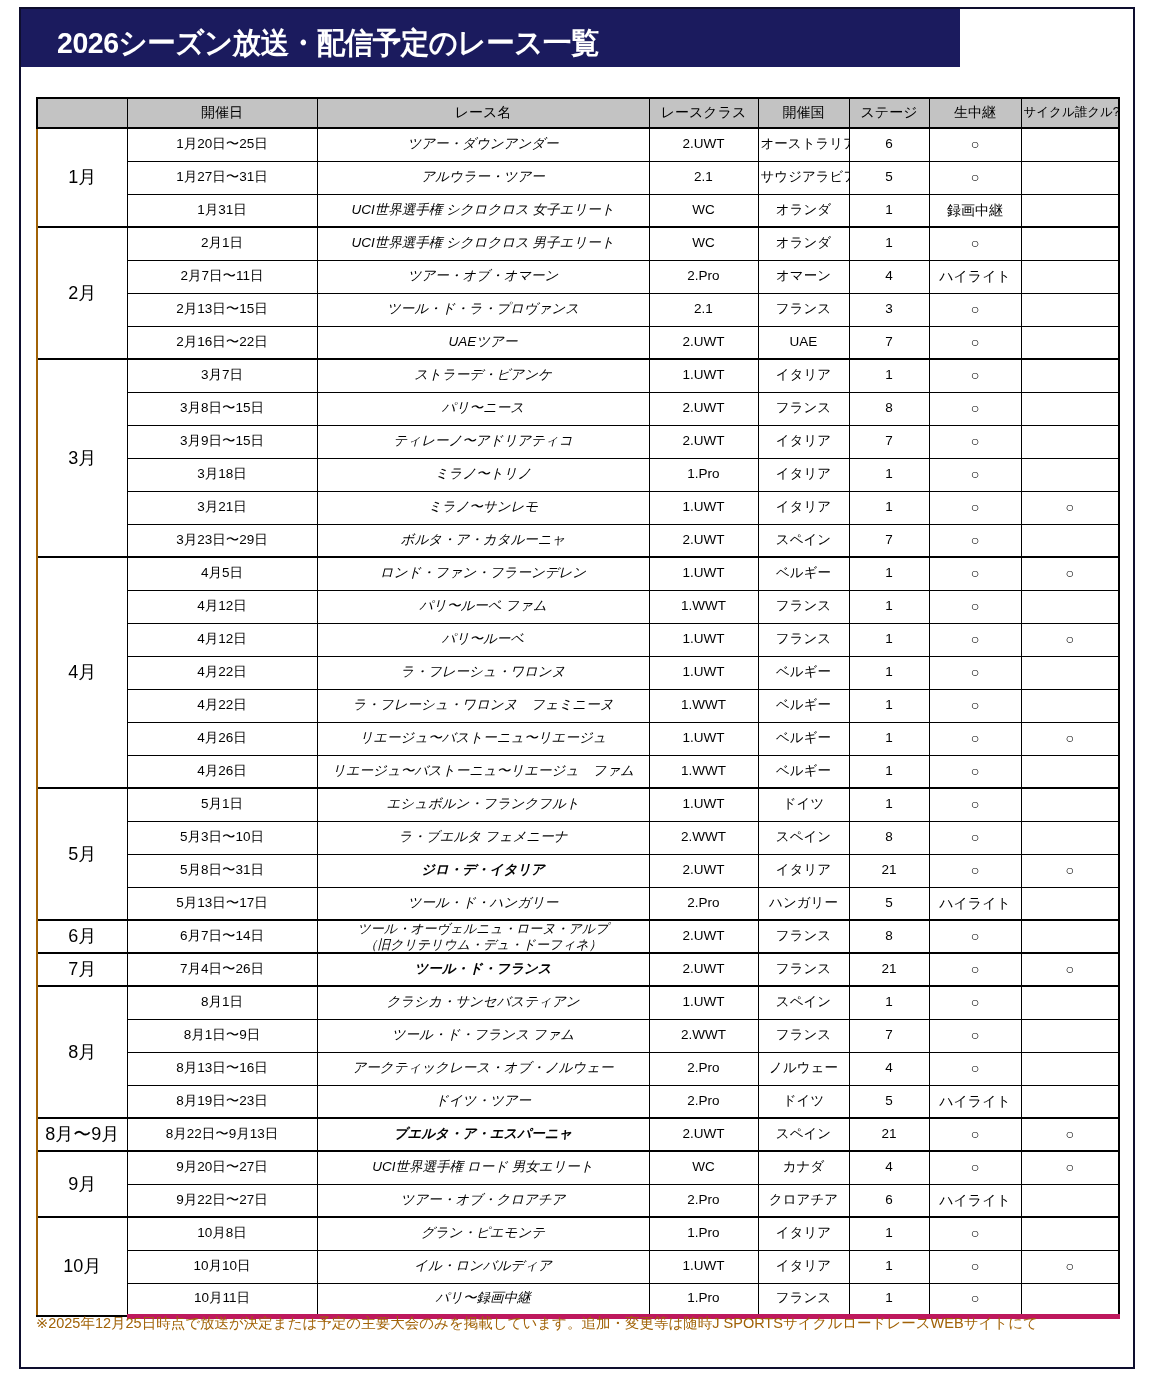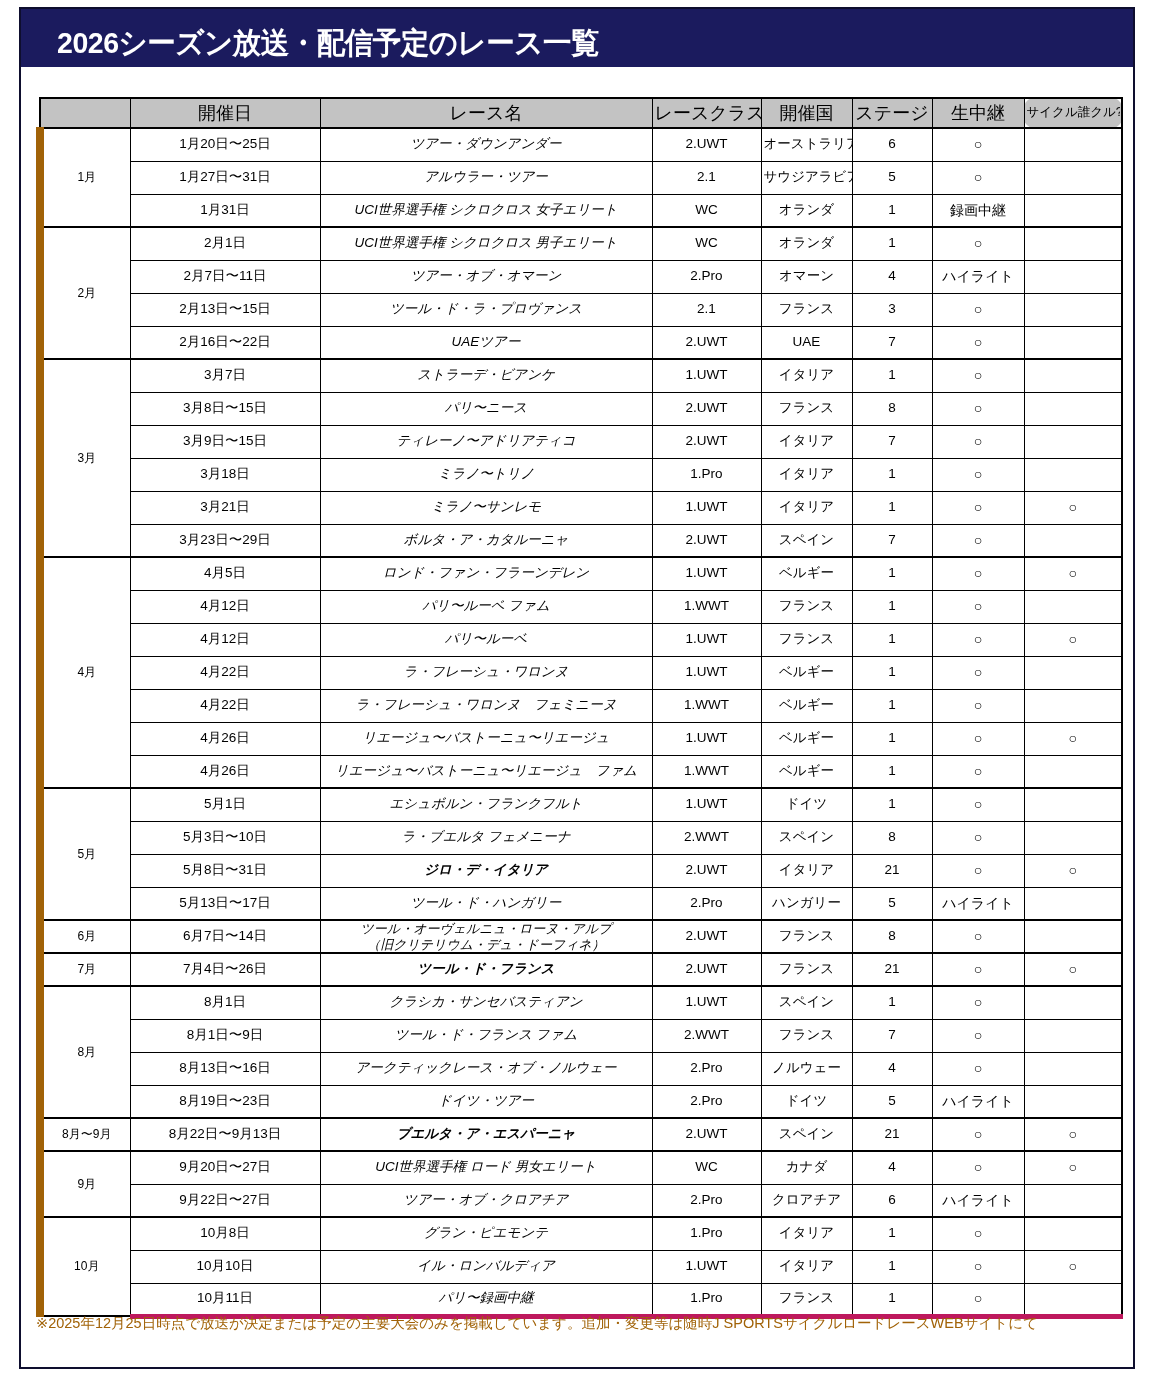--- a/index.html
+++ b/index.html
@@ -30,21 +30,21 @@
     width: 1116px;
     height: 1362px;
     border: 2px solid #0e0e2e;
     box-sizing: border-box;
     pointer-events: none;
   }
   #title-bar {
     position: absolute;
     left: 21px;
     top: 9px;
-    width: 1112px;
+    width: 939px;
     height: 58px;
     background: #1b1b5e;
     box-sizing: border-box;
   }
   #title-text {
     position: absolute;
     left: 36px;
     top: 14px;
     font-size: 30px;
     font-weight: bold;
@@ -82,35 +82,35 @@
     padding: 0 2px;
     box-sizing: border-box;
     line-height: 1.25;
     overflow: hidden;
     white-space: nowrap;
   }
   table.sched thead th {
     background: #c3c3c3;
     height: 30px;
     font-weight: normal;
-    font-size: 18px;
+    font-size: 14px;
     border-bottom: 2px solid #000000;
     border-top: 2px solid #000000;
   }
   table.sched thead th.first { border-left: 2px solid #000000; }
-  table.sched thead th.last  { border-right: 2px solid #000000; border-radius: 10px; }
+  table.sched thead th.last  { border-right: 2px solid #000000; }
   table.sched th.hdr-cycle { font-size: 12.5px; }
 
   table.sched tbody td {
     height: 33px;
     background: #ffffff;
   }
   table.sched tbody td.month {
-    border-left: 8px solid #a16207;
-    font-size: 12px;
+    border-left: 2px solid #a16207;
+    font-size: 18px;
   }
   table.sched tbody td.cycle {
     border-right: 2px solid #000000;
   }
   table.sched tbody tr.month-start > td {
     border-top: 2px solid #000000;
   }
   table.sched tbody tr.last-row > td {
     border-bottom: 5px solid #be185d;
   }

